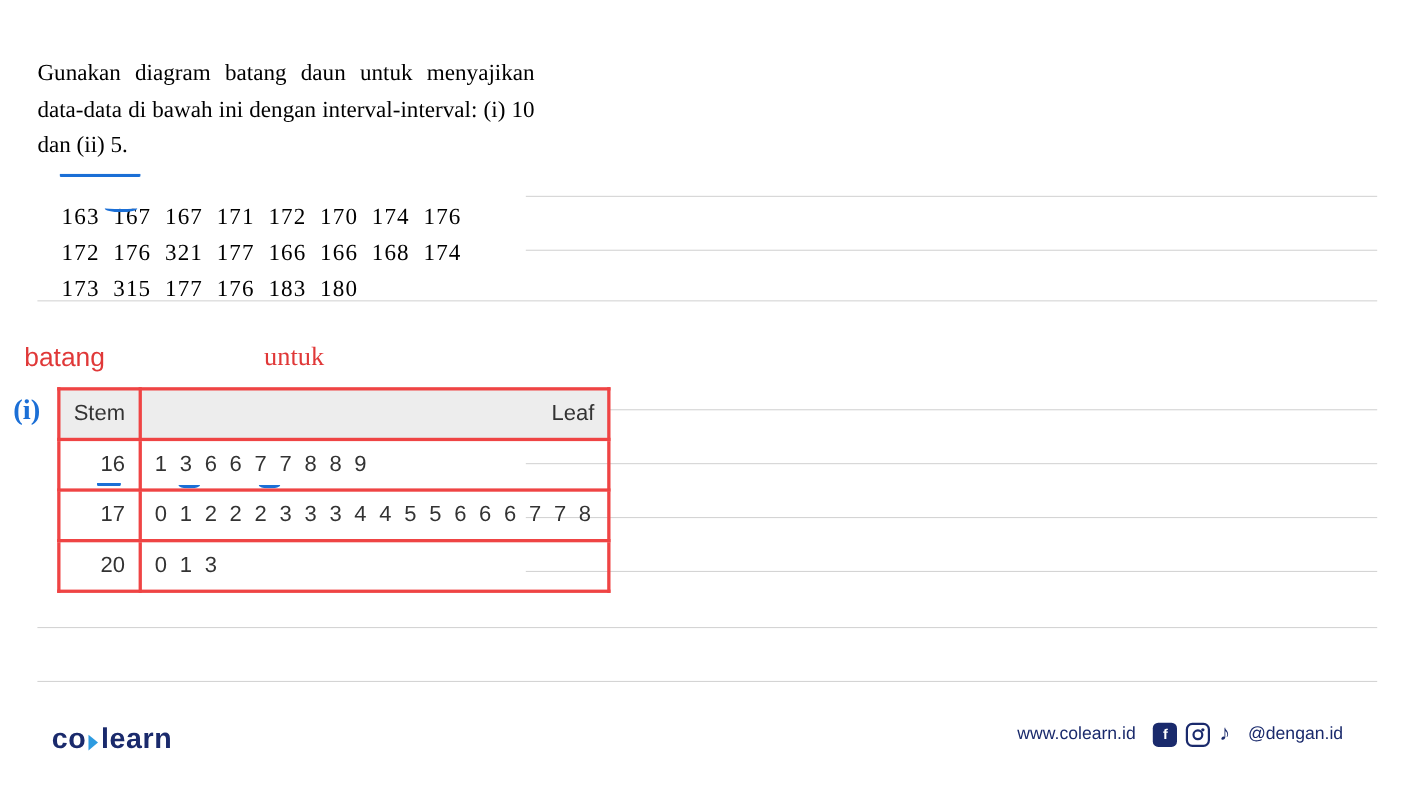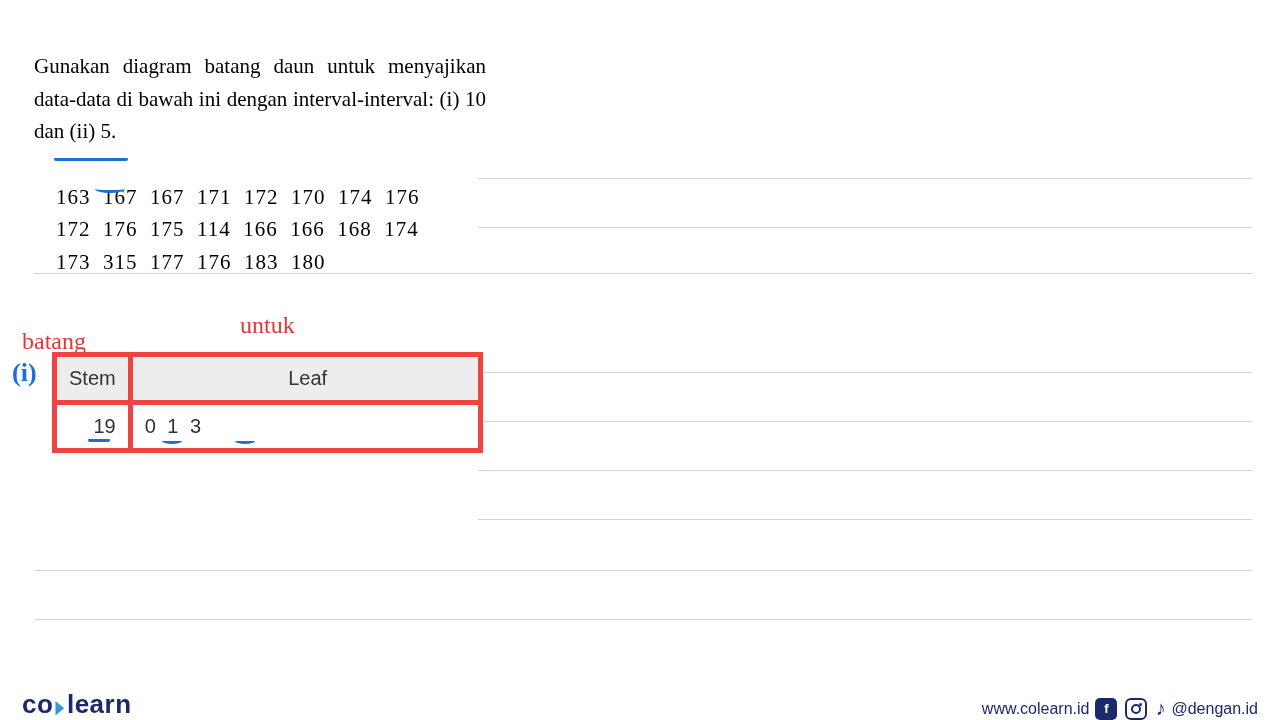--- a/index.html
+++ b/index.html
@@ -72,22 +72,22 @@
     position: absolute;
     left: 34px;
     right: 28px;
     height: 1px;
     background: #d4d4d4;
   }
 
   .hand-batang {
     position: absolute;
     left: 22px;
-    top: 328px;
-    font-family: Liberation Serif, serif;
+    top: 312px;
+    font-family: Liberation Sans, sans-serif;
     color: #e03838;
     font-size: 24px;
   }
   .hand-daun {
     position: absolute;
     left: 240px;
     top: 312px;
     font-family: 'Comic Sans MS', cursive;
     color: #e03838;
     font-size: 24px;
@@ -105,30 +105,30 @@
   .stemleaf {
     position: absolute;
     left: 52px;
     top: 352px;
     border-collapse: collapse;
     font-family: Arial, Helvetica, sans-serif;
     font-size: 20px;
     color: #333;
   }
   .stemleaf th, .stemleaf td {
-    border: 5px solid #ef4444;
+    border: 3px solid #ef4444;
     padding: 10px 12px;
   }
   .stemleaf th {
     background: #ededed;
     font-weight: normal;
   }
   .stemleaf .stem-col { text-align: right; width: 60px; }
   .stemleaf .leaf-col { text-align: left; min-width: 350px; letter-spacing: 3px; }
-  .stemleaf th.leaf-col { text-align: center; letter-spacing: normal; padding-left: 17px; }
+  .stemleaf th.leaf-col { text-align: right; letter-spacing: normal; padding-left: 17px; }
 
   .u-stem {
     position: absolute;
     left: 88px;
     top: 438px;
     width: 22px;
     height: 4px;
     border-bottom: 3px solid #1b6fd6;
     border-radius: 2px;
   }
@@ -147,45 +147,45 @@
     top: 438px;
     width: 20px;
     height: 6px;
     border-bottom: 3px solid #1b6fd6;
     border-radius: 0 0 50% 50%;
   }
 
   .footer {
     position: absolute;
     left: 0;
-    right: 0;
+    right: 12px;
     bottom: 0;
     height: 64px;
     display: flex;
-    align-items: flex-end;
-    padding: 0 22px;
+    align-items: flex-start;
+    padding: 0 47px;
     justify-content: space-between;
   }
   .logo {
     font-family: Arial, Helvetica, sans-serif;
     font-size: 26px;
     color: #1a2a6c;
     font-weight: 700;
     letter-spacing: 0.5px;
   }
   .logo .dot {
     color: #2d9be0;
     display: inline-block;
     transform: translateY(2px) scaleX(0.6);
     font-weight: 900;
   }
   .footer-right {
     display: flex;
     align-items: center;
-    gap: 6px;
+    gap: 16px;
     font-family: Arial, Helvetica, sans-serif;
     color: #1a2a6c;
     font-size: 16px;
   }
   .social { display: flex; gap: 8px; align-items: center; }
   .social-badge {
     width: 22px;
     height: 22px;
     border-radius: 5px;
     background: #1a2a6c;
@@ -224,21 +224,21 @@
     font-weight: bold;
   }
 </style>
 </head>
 <body>
 
 <div class="content">
   <p class="question-text">Gunakan diagram batang daun untuk me­nyajikan data-data di bawah ini dengan interval-interval: (i) 10 dan (ii) 5.</p>
   <div class="data-rows">
     <div class="data-row">163  167  167  171  172  170  174  176</div>
-    <div class="data-row">172  176  175  114  166  166  168  174</div>
+    <div class="data-row">172  176  321  177  166  166  168  174</div>
     <div class="data-row">173  315  177  176  183  180</div>
   </div>
   <div class="underline1"></div>
   <div class="underline-arc"></div>
 </div>
 
 <div class="ruled-lines">
   <div class="ruled-line" style="top:178px"></div>
   <div class="ruled-line" style="top:227px"></div>
   <div class="ruled-line" style="top:372px"></div>
@@ -256,21 +256,29 @@
 
 <table class="stemleaf">
   <thead>
     <tr>
       <th class="stem-col">Stem</th>
       <th class="leaf-col">Leaf</th>
     </tr>
   </thead>
   <tbody>
     <tr>
-      <td class="stem-col">19</td>
+      <td class="stem-col">16</td>
+      <td class="leaf-col">1 3 6 6 7 7 8 8 9</td>
+    </tr>
+    <tr>
+      <td class="stem-col">17</td>
+      <td class="leaf-col">0 1 2 2 2 3 3 3 4 4 5 5 6 6 6 7 7 8</td>
+    </tr>
+    <tr>
+      <td class="stem-col">20</td>
       <td class="leaf-col">0 1 3</td>
     </tr>
   </tbody>
 </table>
 
 <div class="u-stem"></div>
 <div class="u-leaf1"></div>
 <div class="u-leaf2"></div>
 
 <div class="footer">

